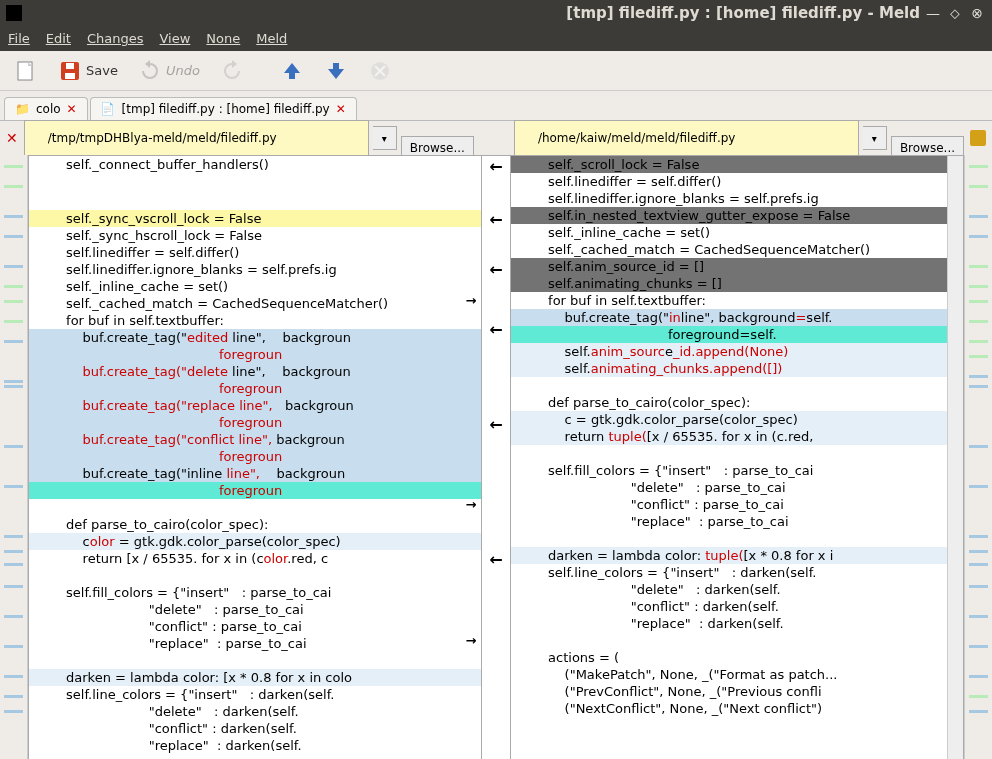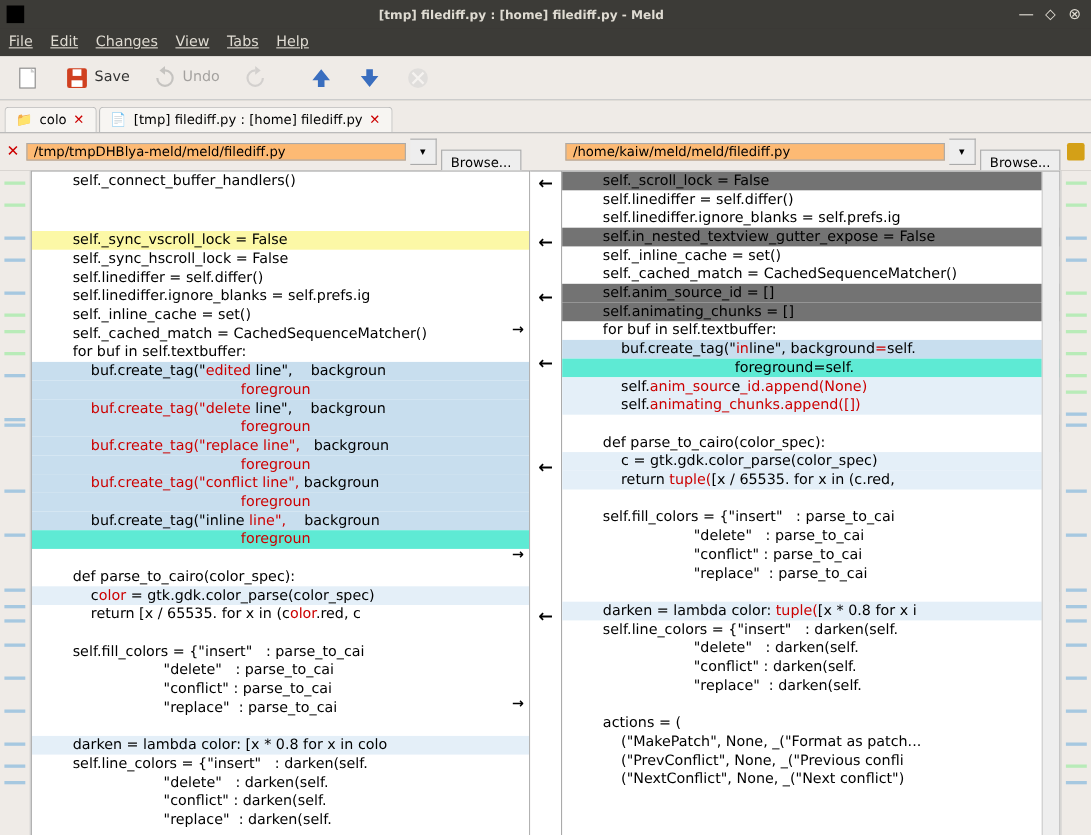--- a/index.html
+++ b/index.html
@@ -1,38 +1,38 @@
 <!DOCTYPE html>
 <html><head>
 <meta charset="utf-8">
 <style>
 * { margin: 0; padding: 0; box-sizing: border-box; font-family: "DejaVu Sans", "Liberation Sans", sans-serif; }
 body { background: #3C3B37; width: 992px; height: 759px; overflow: hidden; }
 
 .titlebar { background: #3C3B37; height: 26px; display: flex; align-items: center; padding: 0 6px; color: #DFDBD2; }
 .titlebar-icon { width: 16px; height: 16px; margin-right: 6px; background: #000; display:inline-block; }
-.titlebar-title { flex: 1; text-align: center; font-size: 11px; font-weight: bold; }
+.titlebar-title { flex: 1; text-align: right; font-size: 15px; font-weight: bold; }
 .titlebar-btn { width: 18px; height: 18px; margin-left: 4px; color: #DFDBD2; font-size: 14px; cursor: pointer; display: inline-flex; align-items:center; justify-content:center; }
 
 .menubar { background: #3C3B37; height: 25px; display: flex; align-items: center; padding: 0 8px; gap: 16px; }
 .menu-item { color: #DFDBD2; font-size: 13px; cursor: pointer; }
 .menu-item u { text-decoration: underline; }
 
 .toolbar { background: #EFEBE7; height: 40px; display: flex; align-items: center; padding: 0 8px; gap: 8px; border-bottom: 1px solid #ccc; }
 .tool-btn { display: inline-flex; align-items:center; gap:4px; padding: 4px 6px; cursor: pointer; font-size: 13px; color: #333; }
-.tool-btn.disabled { opacity: 0.4; cursor: default; }
+.tool-btn.disabled { opacity: 0.4; cursor: default; font-style: italic; }
 .tool-icon { width: 24px; height: 24px; display: inline-flex; align-items:center; justify-content:center; }
 
 .tabbar { background: #EFEBE7; height: 30px; display: flex; align-items:flex-end; padding: 0 4px; border-bottom:1px solid #bbb;}
 .tab { background: #F7F5F2; border: 1px solid #bbb; border-bottom:none; border-radius:4px 4px 0 0; padding: 4px 10px; display:flex; align-items:center; gap:6px; font-size:12px; margin-right:2px; cursor:pointer; }
 .tab-close { color: #c00; font-weight:bold; cursor:pointer; }
 
 .pathbar { background: #EFEBE7; height: 34px; display:flex; align-items:center; padding: 3px 6px; gap:6px; }
 .path-group { display:flex; align-items:center; gap:4px; flex:1; }
-.path-input { flex:1; background:#fdba74; border:1px solid #aaa; height:16px; padding:0 6px; font-size:12px; }
+.path-input { flex:1; background:#fef9c3; border:1px solid #aaa; height:36px; padding:0 23px; font-size:12px; }
 .path-combo { border:1px solid #aaa; border-left:none; height:24px; width:24px; background:#eee; cursor:pointer; display:inline-flex; align-items:center; justify-content:center; font-size:10px; }
 .browse-btn { border:1px solid #aaa; height:24px; padding:0 8px; background:#eee; cursor:pointer; font-size:12px;margin-top:20px; }
 .red-x { color:#c00; font-weight:bold; cursor:pointer; font-size: 14px; }
 .lock-icon { width:16px; height:16px; background:#D4A017; border-radius:2px; }
 
 .diff-area { background: #EFEBE7; height: 648px; display:flex; position:relative; }
 .gutter-col { width: 28px; background:#EFEBE7; border-right:1px solid #ccc; position:relative; }
 .code-pane { flex:1; background:#fff; border:1px solid #aaa; overflow:hidden; position:relative; font-family: "DejaVu Sans Mono", monospace; font-size:13px; line-height:17px; }
 .link-col { width: 28px; background:#fff; border-top:1px solid #aaa; border-bottom:1px solid #aaa; position:relative; }
 .overview-col { width: 28px; background:#EFEBE7; border-left:1px solid #ccc; position:relative; }
@@ -65,22 +65,22 @@
   <span class="titlebar-btn">—</span>
   <span class="titlebar-btn">⬦</span>
   <span class="titlebar-btn">⊗</span>
 </div>
 
 <div class="menubar">
   <span class="menu-item"><u>File</u></span>
   <span class="menu-item"><u>Edit</u></span>
   <span class="menu-item"><u>Changes</u></span>
   <span class="menu-item"><u>View</u></span>
-  <span class="menu-item"><u>Tabs</u></span>
-  <span class="menu-item"><u>Help</u></span>
+  <span class="menu-item"><u>None</u></span>
+  <span class="menu-item"><u>Meld</u></span>
 </div>
 
 <div class="toolbar">
   <span class="tool-btn">
     <span class="tool-icon">
       <svg class="icon" viewBox="0 0 24 24">
           <rect x="4" y="3" width="14" height="18" fill="#fff" stroke="#888"></rect>
           <polygon points="14,3 18,7 14,7" fill="#ccc"></polygon>
         </svg>
     </span>

